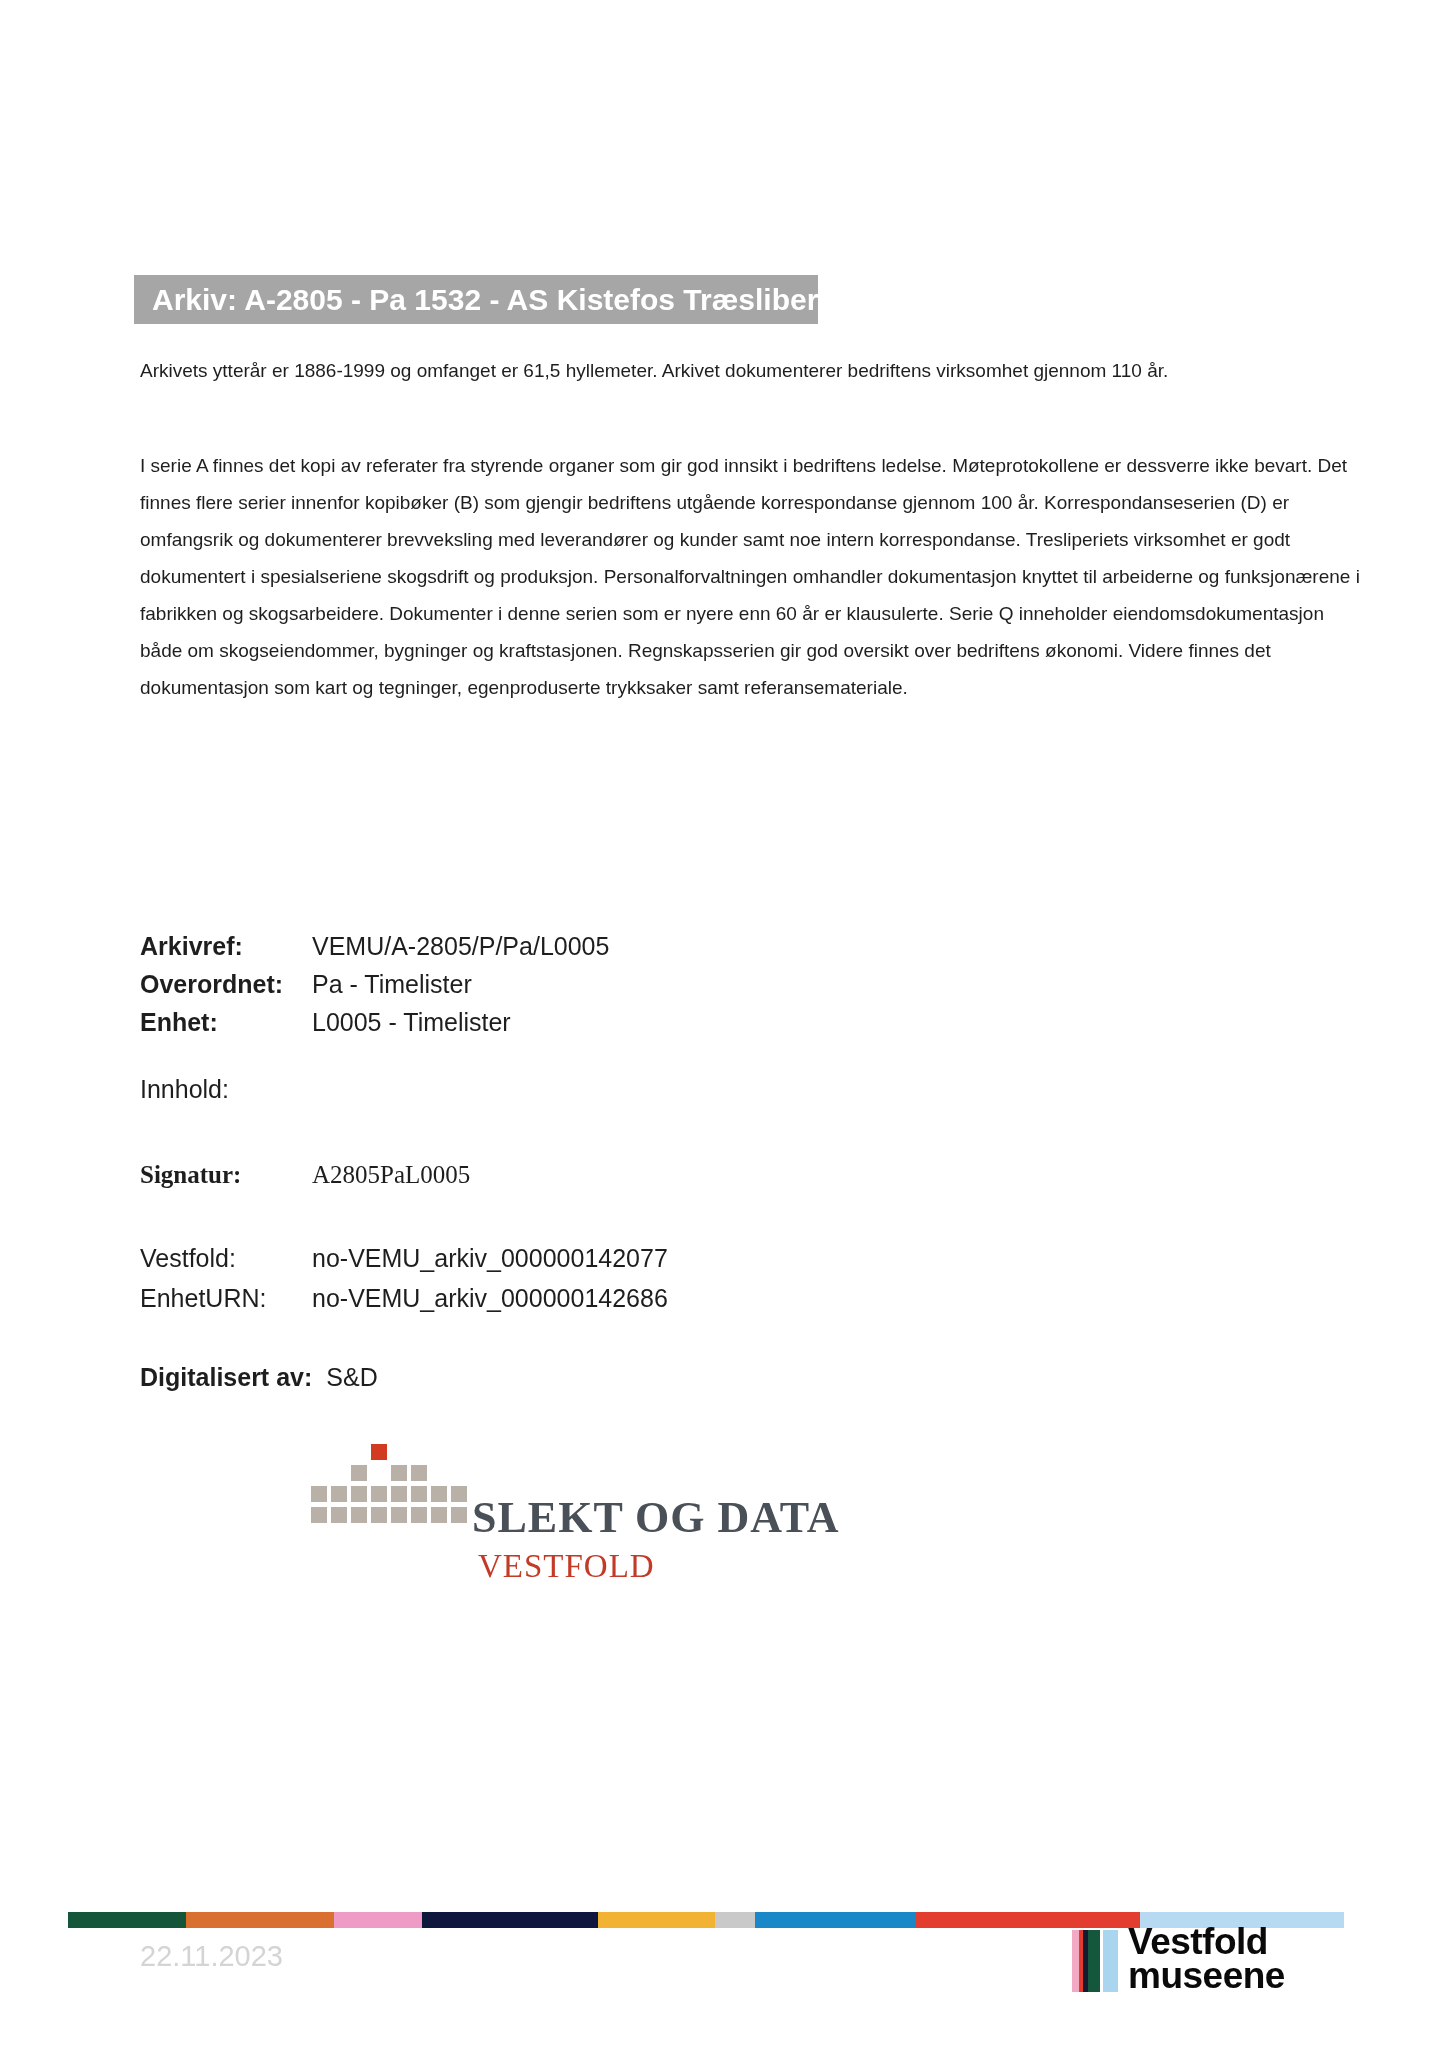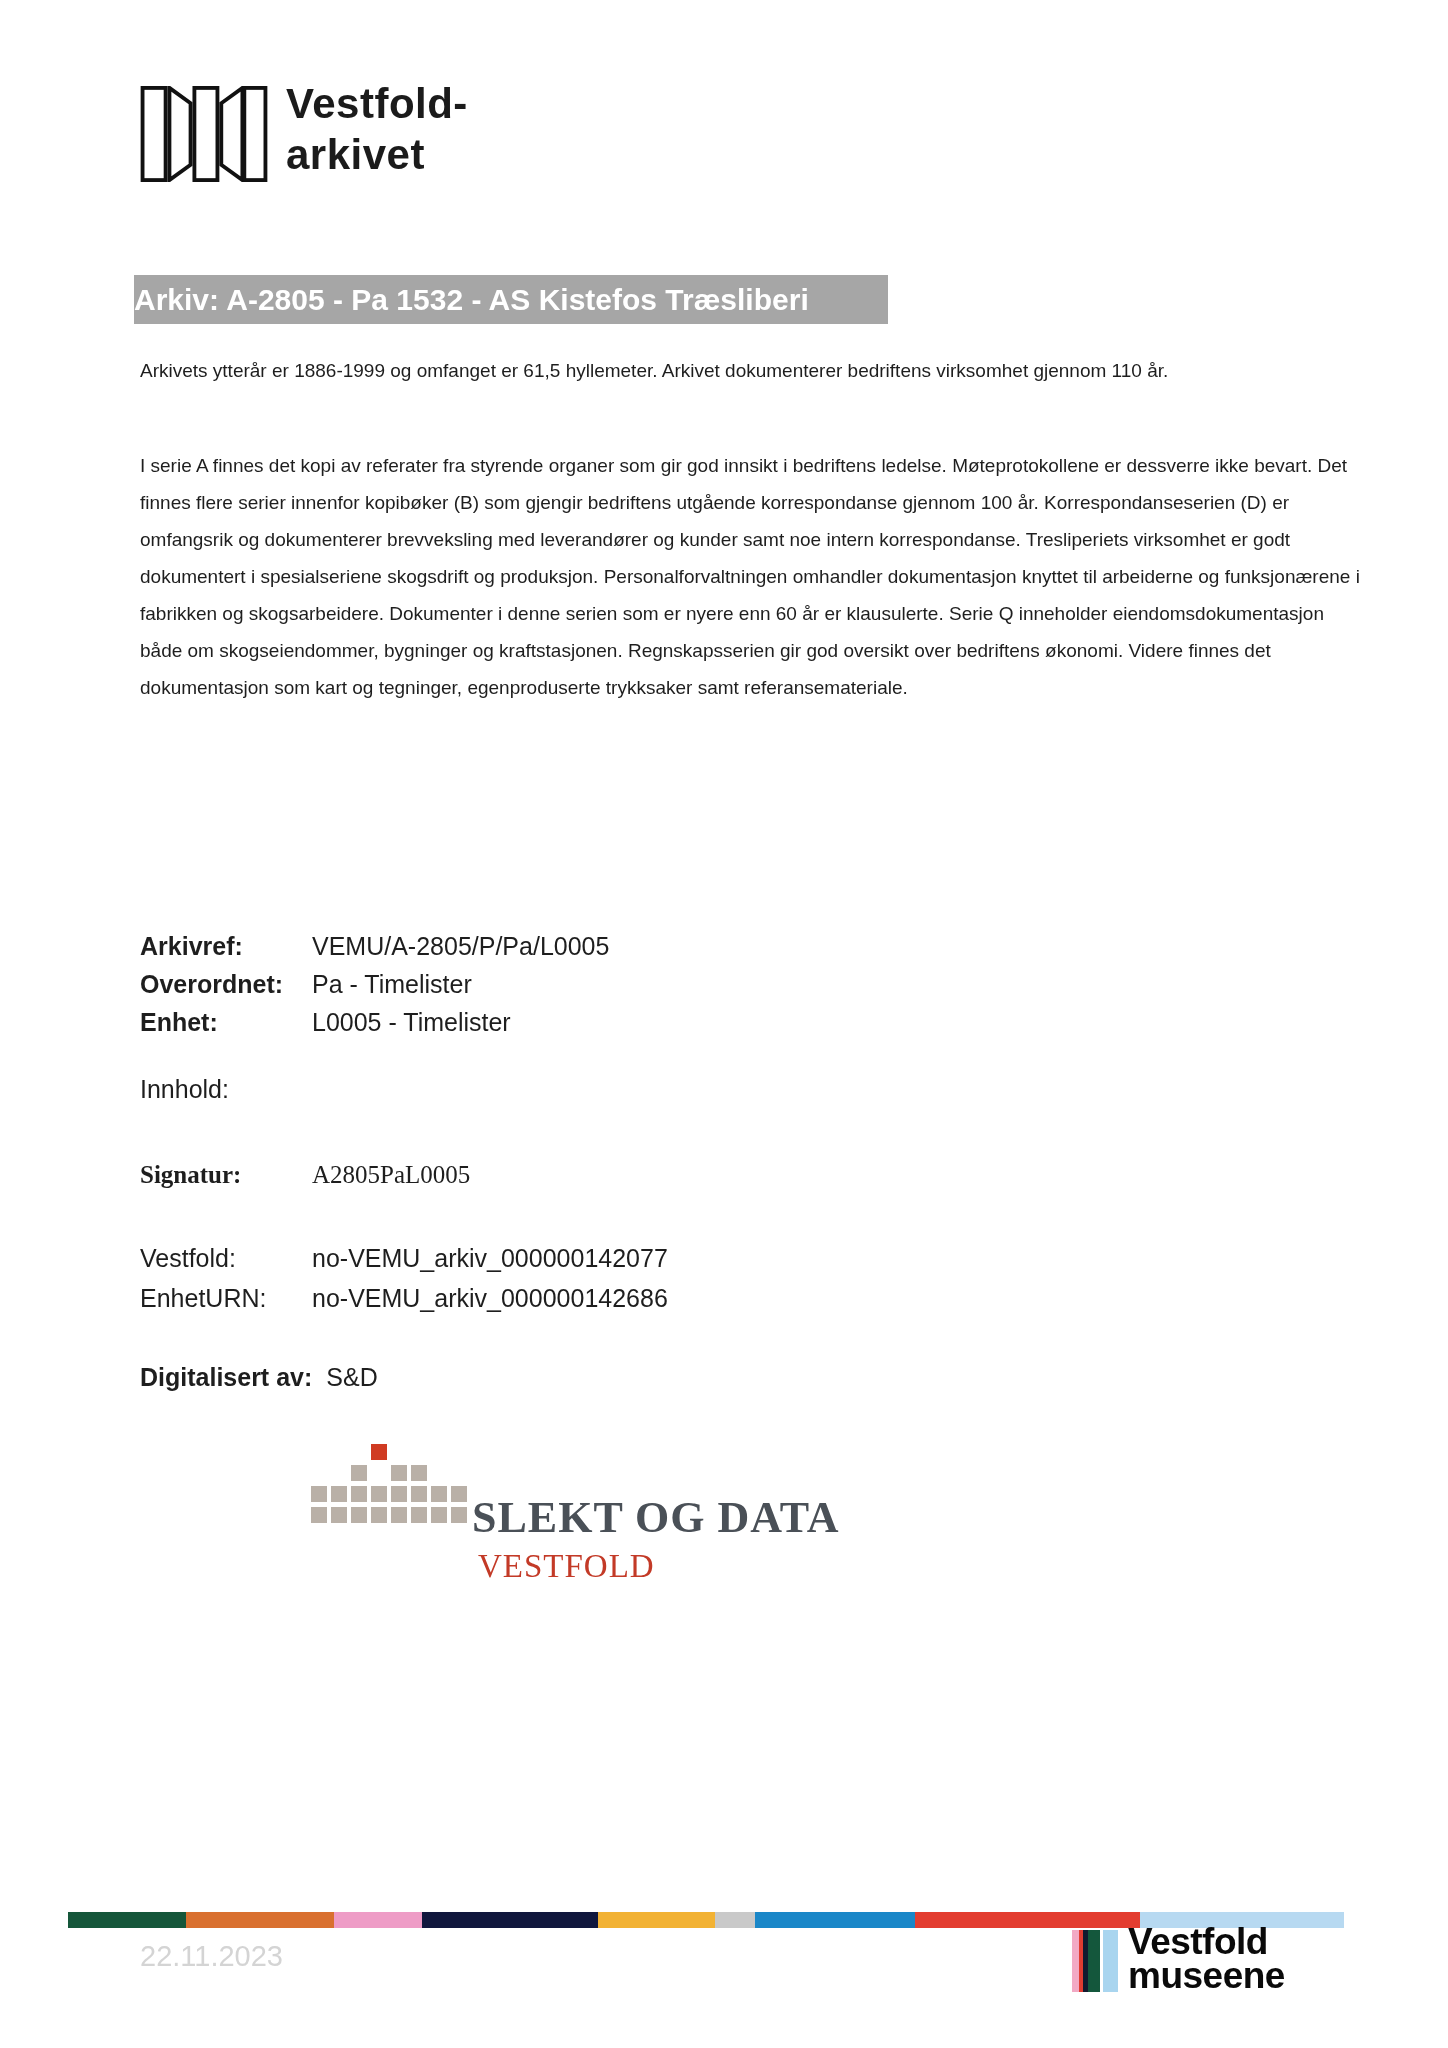--- a/index.html
+++ b/index.html
@@ -6,23 +6,23 @@
   .page{
     position:relative;width:1448px;height:2048px;background:#ffffff;overflow:hidden;
     font-family:"Liberation Sans",sans-serif;color:#1f1f1f;
   }
   
   .brand{position:absolute;left:140px;top:86px;display:flex;align-items:flex-start;}
   .brand-mark{width:128px;height:96px;flex:0 0 auto;}
   .brand-name{margin-left:18px;margin-top:-8px;font-size:42px;font-weight:700;
     color:#1b1b1b;line-height:51px;letter-spacing:0.5px;}
   
-  .title-bar{position:absolute;left:134px;top:275px;width:754px;height:49px;
+  .title-bar{position:absolute;left:134px;top:275px;width:684px;height:49px;
     background:#a6a6a6;color:#ffffff;font-size:30px;font-weight:700;
-    line-height:49px;padding-left:0;box-sizing:border-box;white-space:nowrap;}
+    line-height:49px;padding-left:18px;box-sizing:border-box;white-space:nowrap;}
   
   .para{position:absolute;left:140px;margin:0;font-size:19px;line-height:37px;color:#1e1e1e;}
   .p1{top:352px;width:1222px;}
   .p2{top:447px;width:1228px;}
   
   .meta-block{position:absolute;left:140px;font-size:25px;color:#1e1e1e;}
   .meta-row{display:flex;height:38px;line-height:38px;}
   .meta-label{width:172px;flex:0 0 auto;}
   .b{font-weight:700;}
   #meta-main{top:884px;margin-top:43px;}
@@ -50,35 +50,20 @@
   .museum-bars{display:flex;height:62px;flex:0 0 auto;}
   .museum-bar{height:100%;}
   .museum-text{margin-left:10px;margin-top:-5px;font-size:37px;font-weight:700;
     line-height:34px;color:#0a0a0a;letter-spacing:-0.5px;white-space:nowrap;}
 </style>
 </head>
 <body>
 
 <div class="page">
 
-  <div class="brand">
-    <svg class="brand-mark" viewBox="0 0 132 100">
-      <g fill="#ffffff" stroke="#111111" stroke-width="4" stroke-linejoin="miter">
-        <rect x="2" y="2" width="24" height="96"></rect>
-        <polygon points="30,2 52,18 52,82 30,98"></polygon>
-        <rect x="56" y="2" width="24" height="96"></rect>
-        <polygon points="84,18 106,2 106,98 84,82"></polygon>
-        <rect x="108" y="2" width="22" height="96"></rect>
-      </g>
-    </svg>
-    <div class="brand-name">
-      <div>Vestfold-</div>
-      <div>arkivet</div>
-    </div>
-  </div>
 
   <div class="title-bar" style="background: rgb(166, 166, 166); color: rgb(255, 255, 255);">Arkiv: A-2805 - Pa 1532 - AS Kistefos Træsliberi</div>
 
   <p class="para p1">Arkivets ytterår er 1886-1999 og omfanget er 61,5 hyllemeter. Arkivet dokumenterer bedriftens virksomhet gjennom 110 år.</p>
   <p class="para p2">I serie A finnes det kopi av referater fra styrende organer som gir god innsikt i bedriftens ledelse. Møteprotokollene er dessverre ikke bevart. Det finnes flere serier innenfor kopibøker (B) som gjengir bedriftens utgående korrespondanse gjennom 100 år. Korrespondanseserien (D) er omfangsrik og dokumenterer brevveksling med leverandører og kunder samt noe intern korrespondanse. Tresliperiets virksomhet er godt dokumentert i spesialseriene skogsdrift og produksjon. Personalforvaltningen omhandler dokumentasjon knyttet til arbeiderne og funksjonærene i fabrikken og skogsarbeidere. Dokumenter i denne serien som er nyere enn 60 år er klausulerte. Serie Q inneholder eiendomsdokumentasjon både om skogseiendommer, bygninger og kraftstasjonen. Regnskapsserien gir god oversikt over bedriftens økonomi. Videre finnes det dokumentasjon som kart og tegninger, egenproduserte trykksaker samt referansemateriale.</p>
 
   <div class="meta-block" id="meta-main">
       <div class="meta-row">
         <span class="meta-label b">Arkivref:</span>
         <span class="meta-value">VEMU/A-2805/P/Pa/L0005</span>

